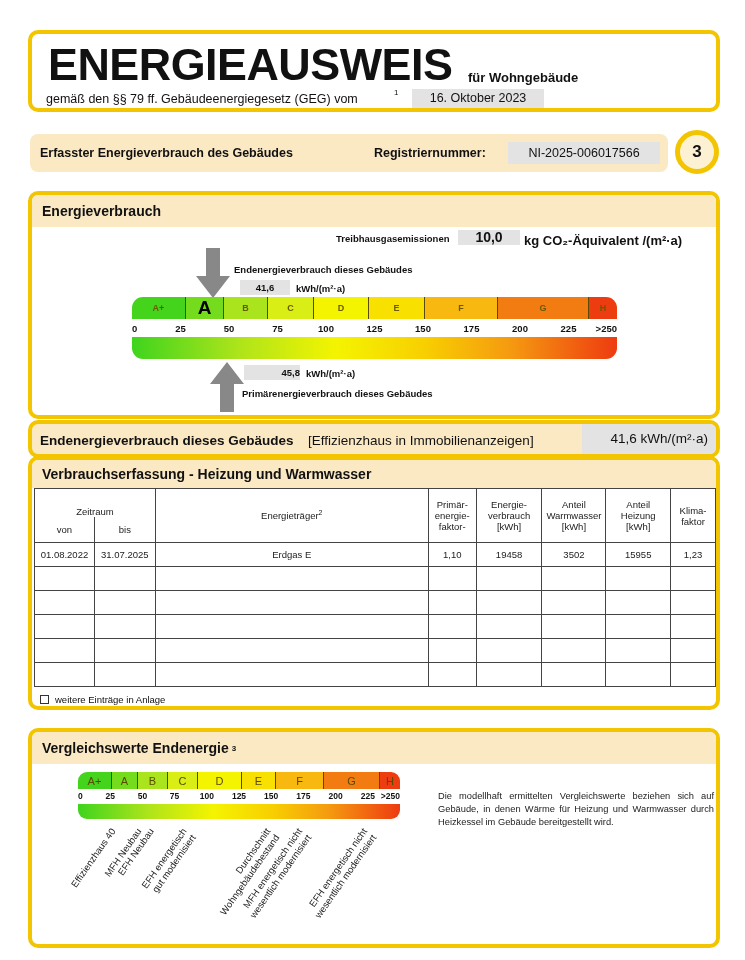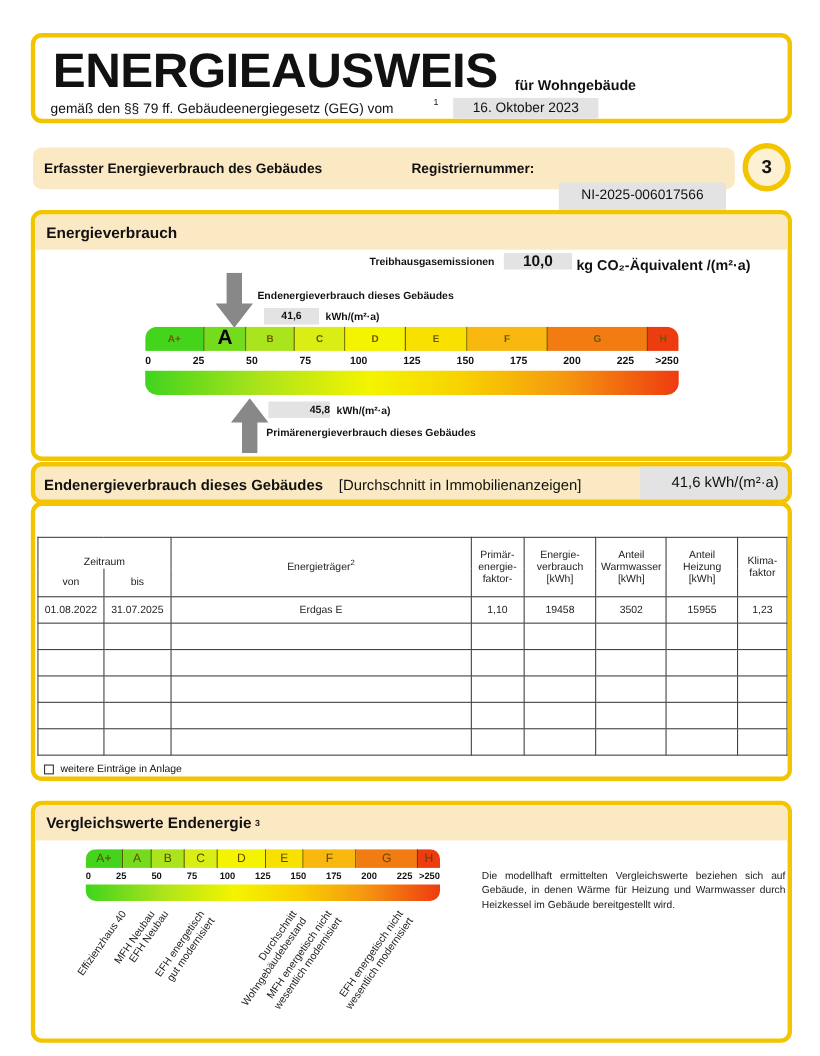--- a/index.html
+++ b/index.html
@@ -14,21 +14,21 @@
   #main-title { left: 16px; top: 6px; font-size: 44px; font-weight: bold; letter-spacing: -0.5px; transform: scaleX(1.02); transform-origin: left; }
   #subtitle-type { left: 436px; top: 36px; font-size: 13px; font-weight: bold; }
   #law-text { left: 14px; top: 58px; font-size: 12.5px; }
   #law-date { left: 380px; top: 55px; width: 132px; height: 19px; font-size: 12.5px; text-align: center; line-height: 19px; }
   #sup1 { left: 362px; top: 54px; font-size: 8px; }
 
   
   #reg-bar { left: 30px; top: 134px; width: 638px; height: 38px; background: #fbe9c4; border-radius: 8px; }
   #reg-label { left: 10px; top: 12px; font-size: 12.5px; font-weight: bold; }
   #reg-num-label { left: 344px; top: 12px; font-size: 12.5px; font-weight: bold; }
-  #reg-num { left: 478px; top: 8px; width: 152px; height: 38px; font-size: 12.5px; text-align: center; line-height: 22px; margin-top: 24px; }
+  #reg-num { left: 478px; top: 8px; width: 152px; height: 22px; font-size: 12.5px; text-align: center; line-height: 22px; }
   #page-badge { left: 675px; top: 130px; width: 44px; height: 44px; border-radius: 50%; border: 5px solid #f2c500; background: #fdf1d4; font-weight: bold; font-size: 17px; text-align: center; line-height: 34px; }
 
   
   #ev-box { left: 28px; top: 191px; width: 692px; height: 228px; }
   #ev-box .box-head { height: 32px; }
   #thg-label { left: 304px; top: 38px; font-size: 9.5px; font-weight: bold; }
   #thg-val { left: 426px; top: 35px; width: 62px; height: 15px; font-size: 14px; font-weight: bold; text-align: center; line-height: 15px; }
   #thg-unit { left: 492px; top: 38px; font-size: 13px; font-weight: bold; }
   #end-label { left: 202px; top: 69px; font-size: 9.5px; font-weight: bold; }
   #end-val { left: 208px; top: 85px; width: 50px; height: 15px; font-size: 9.5px; font-weight: bold; text-align: center; line-height: 15px; }
@@ -125,25 +125,26 @@
   <svg class="abs" id="prim-arrow" width="34" height="50" viewBox="0 0 34 50" style="top: 167px; left: 177.852px;">
     <polygon points="17,0 34,22 24,22 24,50 10,50 10,22 0,22" fill="#888"></polygon>
   </svg>
   <div class="abs grey" id="prim-val">45,8</div>
   <div class="abs" id="prim-unit">kWh/(m²·a)</div>
   <div class="abs" id="prim-label">Primärenergieverbrauch dieses Gebäudes</div>
 </div>
 
 <div class="box" id="ee-box">
   <div class="abs" id="ee-label">Endenergieverbrauch dieses Gebäudes</div>
-  <div class="abs" id="ee-note">[Durchschnitt in Immobilienanzeigen]</div>
+  <div class="abs" id="ee-note">[Effizienzhaus in Immobilienanzeigen]</div>
   <div class="abs grey" id="ee-val">41,6 kWh/(m²·a)</div>
 </div>
 
 <div class="box" id="vb-box">
+  <div class="box-head">Verbrauchserfassung - Heizung und Warmwasser</div>
   <table class="vt">
     <colgroup>
       <col style="width:60px">
         <col style="width:61px">
         <col style="width:275px">
         <col style="width:48px">
         <col style="width:66px">
         <col style="width:64px">
         <col style="width:65px">
         <col style="width:45px">

